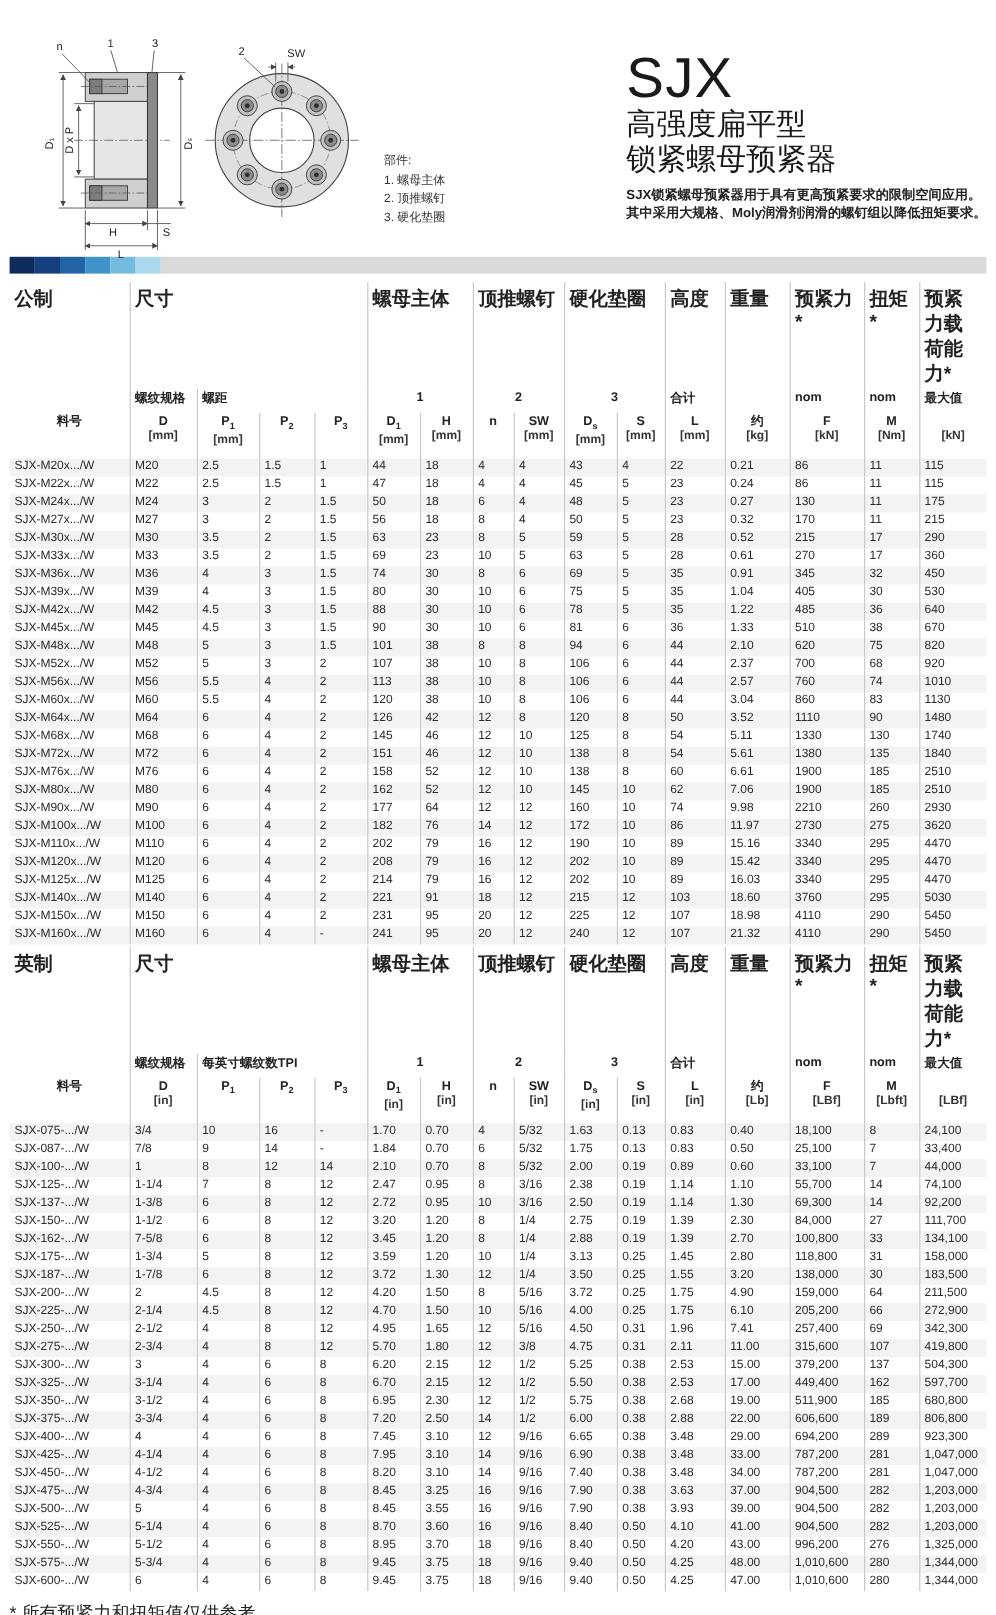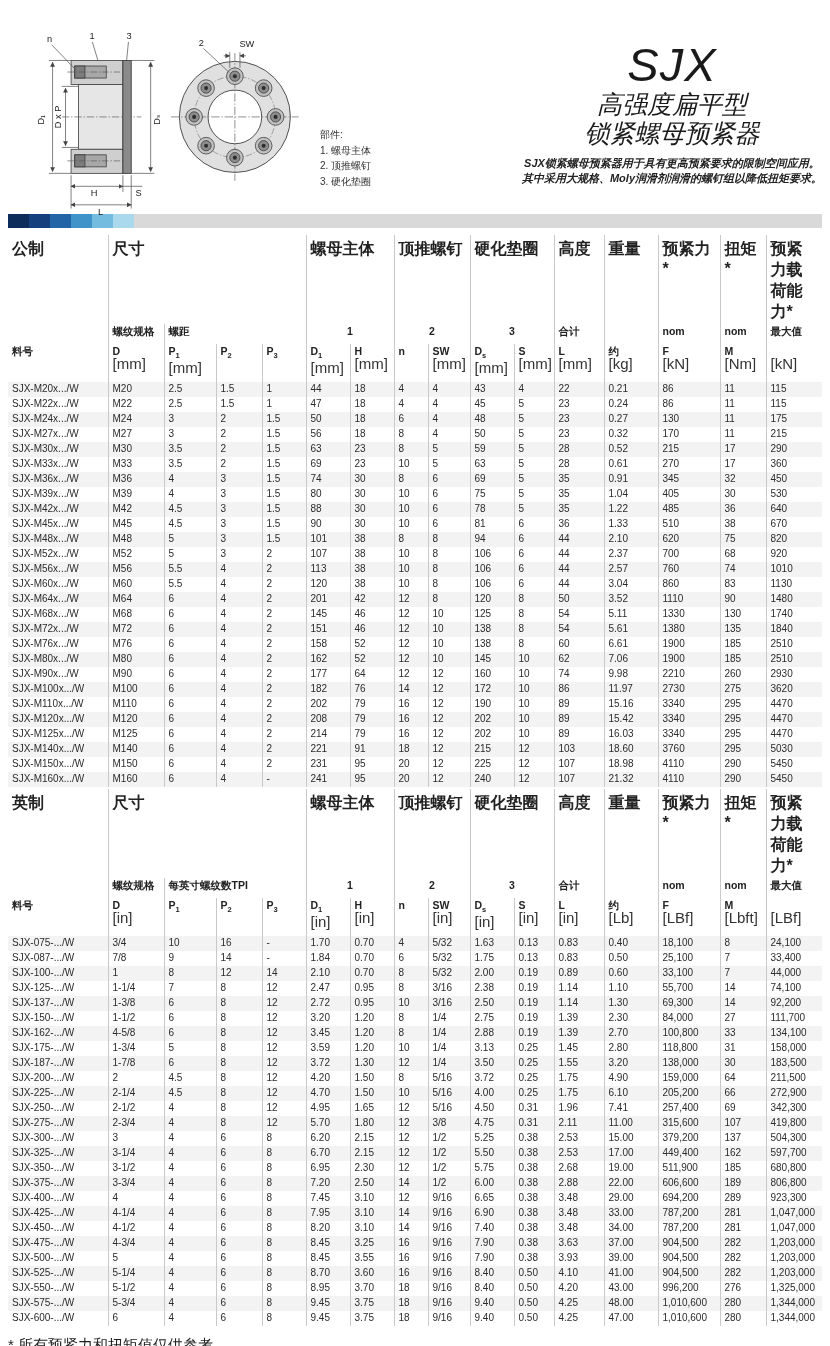--- a/index.html
+++ b/index.html
@@ -4,42 +4,42 @@
 <style>
   html,body{margin:0;padding:0;background:#ffffff;}
   body{width:830px;height:1346px;overflow:hidden;position:relative;
        font-family:"Liberation Sans","DejaVu Sans",sans-serif;color:#2b2b2b;}
   #page{padding:0 8px;}
 
   
   #top{position:relative;height:214px;}
   #drawing{position:absolute;left:2px;top:26px;}
   #legend{position:absolute;left:312px;top:92px;font-size:10px;color:#333;line-height:15.5px;margin-top:35px;}
-  #title-block{position:absolute;right:0;top:40px;text-align:center;font-style:italic;}
+  #title-block{position:absolute;right:0;top:40px;text-align:left;}
   .product{font-size:47px;line-height:50px;color:#1a1a1a;letter-spacing:1px;}
   .subtitle{font-size:25px;line-height:29px;color:#1a1a1a;}
   .desc{font-size:11px;font-weight:bold;line-height:15px;color:#222;margin-top:8px;}
 
   
   #strip{height:14px;display:flex;}
   #strip .seg{width:21px;height:14px;}
   #strip .rest{flex:1;height:14px;}
 
   
   table.dt{border-collapse:collapse;table-layout:fixed;width:814px;margin-top:7px;}
   table.dt th,table.dt td{border-left:1px solid #c9c9c9;vertical-align:top;}
   table.dt th:first-child,table.dt td:first-child{border-left:none;}
   table.dt th{font-weight:bold;text-align:left;padding:1px 4px;font-size:10.5px;color:#222;}
   table.dt tr.rowA th{font-size:16px;height:24px;padding-top:4px;}
   table.dt tr.rowB th{height:18px;}
   table.dt tr.rowB th.num{text-align:center;}
-  table.dt tr.rowC th{height:36px;}
+  table.dt tr.rowC th{height:36px;text-align:center;}
   .sym{font-size:10.5px;font-weight:bold;line-height:13px;min-height:13px;}
   .sym sub{font-size:7.5px;}
-  .unit{font-size:15px;font-weight:normal;color:#333;line-height:12px;}
+  .unit{font-size:10px;font-weight:bold;color:#333;line-height:12px;}
   table.dt td{font-size:10px;height:15px;line-height:14px;padding:0 4px;white-space:nowrap;color:#2b2b2b;}
   table.dt tbody tr:nth-child(odd){background:#f3f3f3;}
   #imperial-table{margin-top:2px;}
 
   
   #footnotes{margin-top:12px;font-size:15px;color:#222;line-height:13.5px;}
   #footnotes .ind{padding-left:6px;}
 
   
   text.dim{font-size:10px;fill:#222;}
@@ -545,21 +545,21 @@
           <td>860</td>
           <td>83</td>
           <td>1130</td>
         </tr>
         <tr>
           <td>SJX-M64x.../W</td>
           <td>M64</td>
           <td>6</td>
           <td>4</td>
           <td>2</td>
-          <td>201</td>
+          <td>126</td>
           <td>42</td>
           <td>12</td>
           <td>8</td>
           <td>120</td>
           <td>8</td>
           <td>50</td>
           <td>3.52</td>
           <td>1110</td>
           <td>90</td>
           <td>1480</td>
@@ -999,21 +999,21 @@
           <td>2.75</td>
           <td>0.19</td>
           <td>1.39</td>
           <td>2.30</td>
           <td>84,000</td>
           <td>27</td>
           <td>111,700</td>
         </tr>
         <tr>
           <td>SJX-162-.../W</td>
-          <td>4-5/8</td>
+          <td>7-5/8</td>
           <td>6</td>
           <td>8</td>
           <td>12</td>
           <td>3.45</td>
           <td>1.20</td>
           <td>8</td>
           <td>1/4</td>
           <td>2.88</td>
           <td>0.19</td>
           <td>1.39</td>

